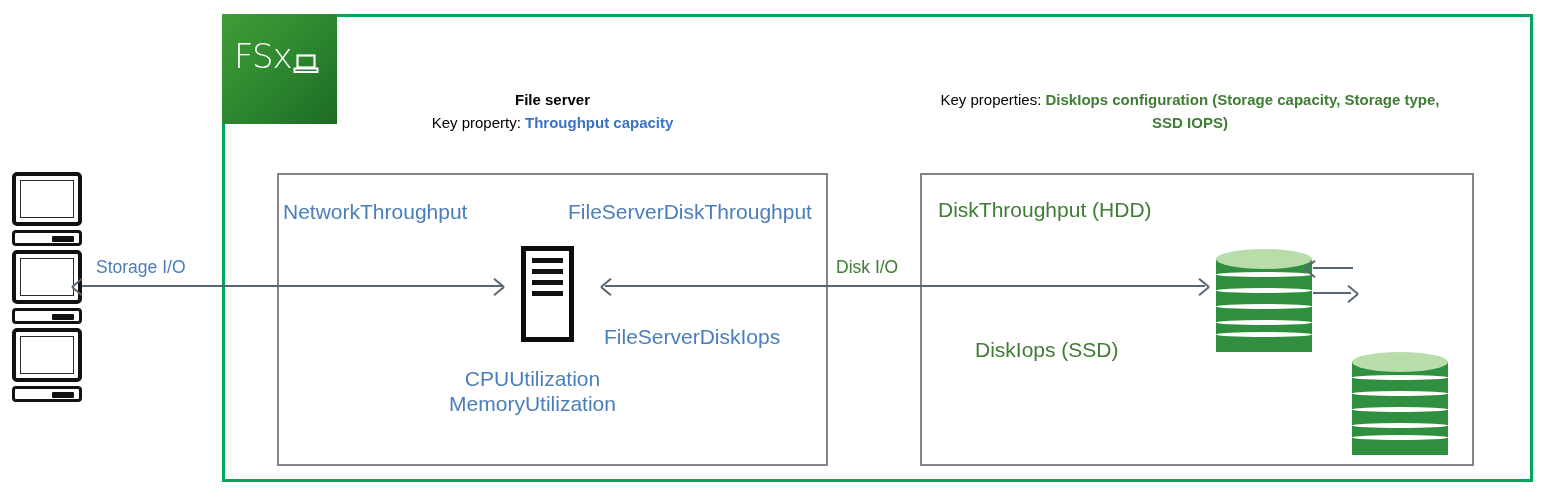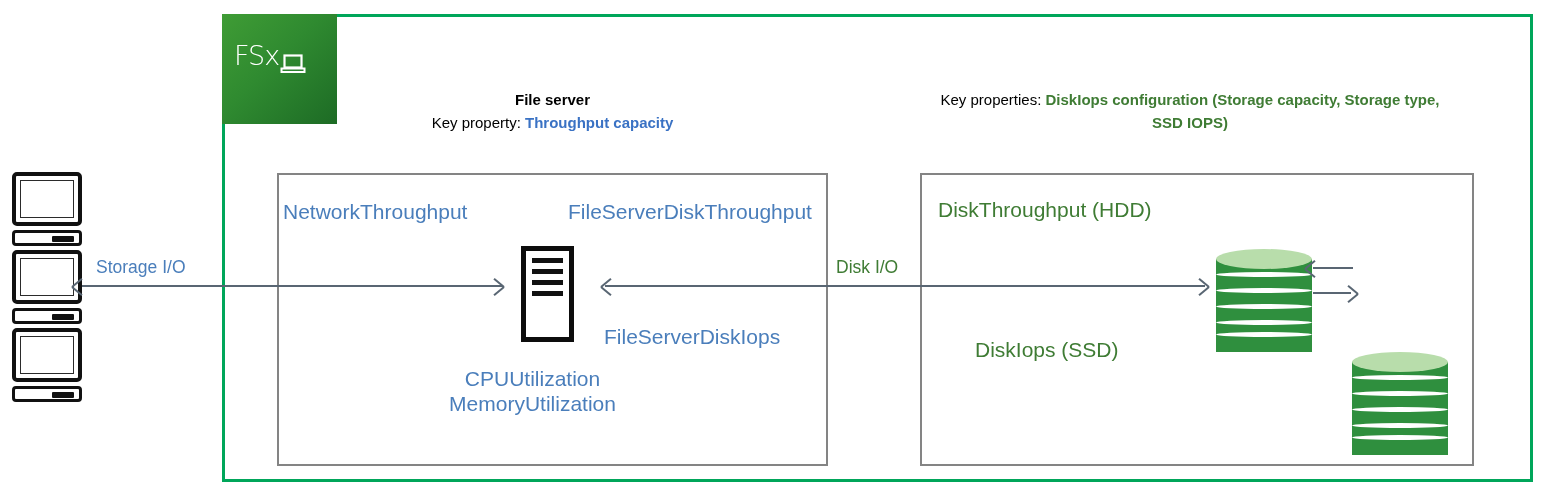--- a/index.html
+++ b/index.html
@@ -20,21 +20,21 @@
   #fsx-logo{
     left:222px;top:14px;width:115px;height:110px;
     background:linear-gradient(135deg,#3f9c35 0%,#2f8a30 45%,#1d6b25 100%);
     overflow:hidden;
   }
   #fsx-logo .logo-inner{
     position:absolute;left:12px;top:22px;
     display:flex;align-items:flex-end;
   }
   #fsx-logo .fsx-text{
-    color:#ffffff;font-size:27px;line-height:40px;letter-spacing:-1px;
+    color:#ffffff;font-size:34px;line-height:40px;letter-spacing:-1px;
     font-weight:300;font-family:"DejaVu Sans",sans-serif;
   }
   .laptop-glyph{display:block;margin-left:1px;margin-bottom:1px;}
 
   
   .hdr{text-align:center;font-size:15px;line-height:23px;color:#000000;}
   .hdr .t1{font-weight:bold;display:block;}
   .hdr .t2{display:block;}
   .blue-b{color:#3a72c4;font-weight:bold;}
   .green-b{color:#3f7c34;font-weight:bold;}

